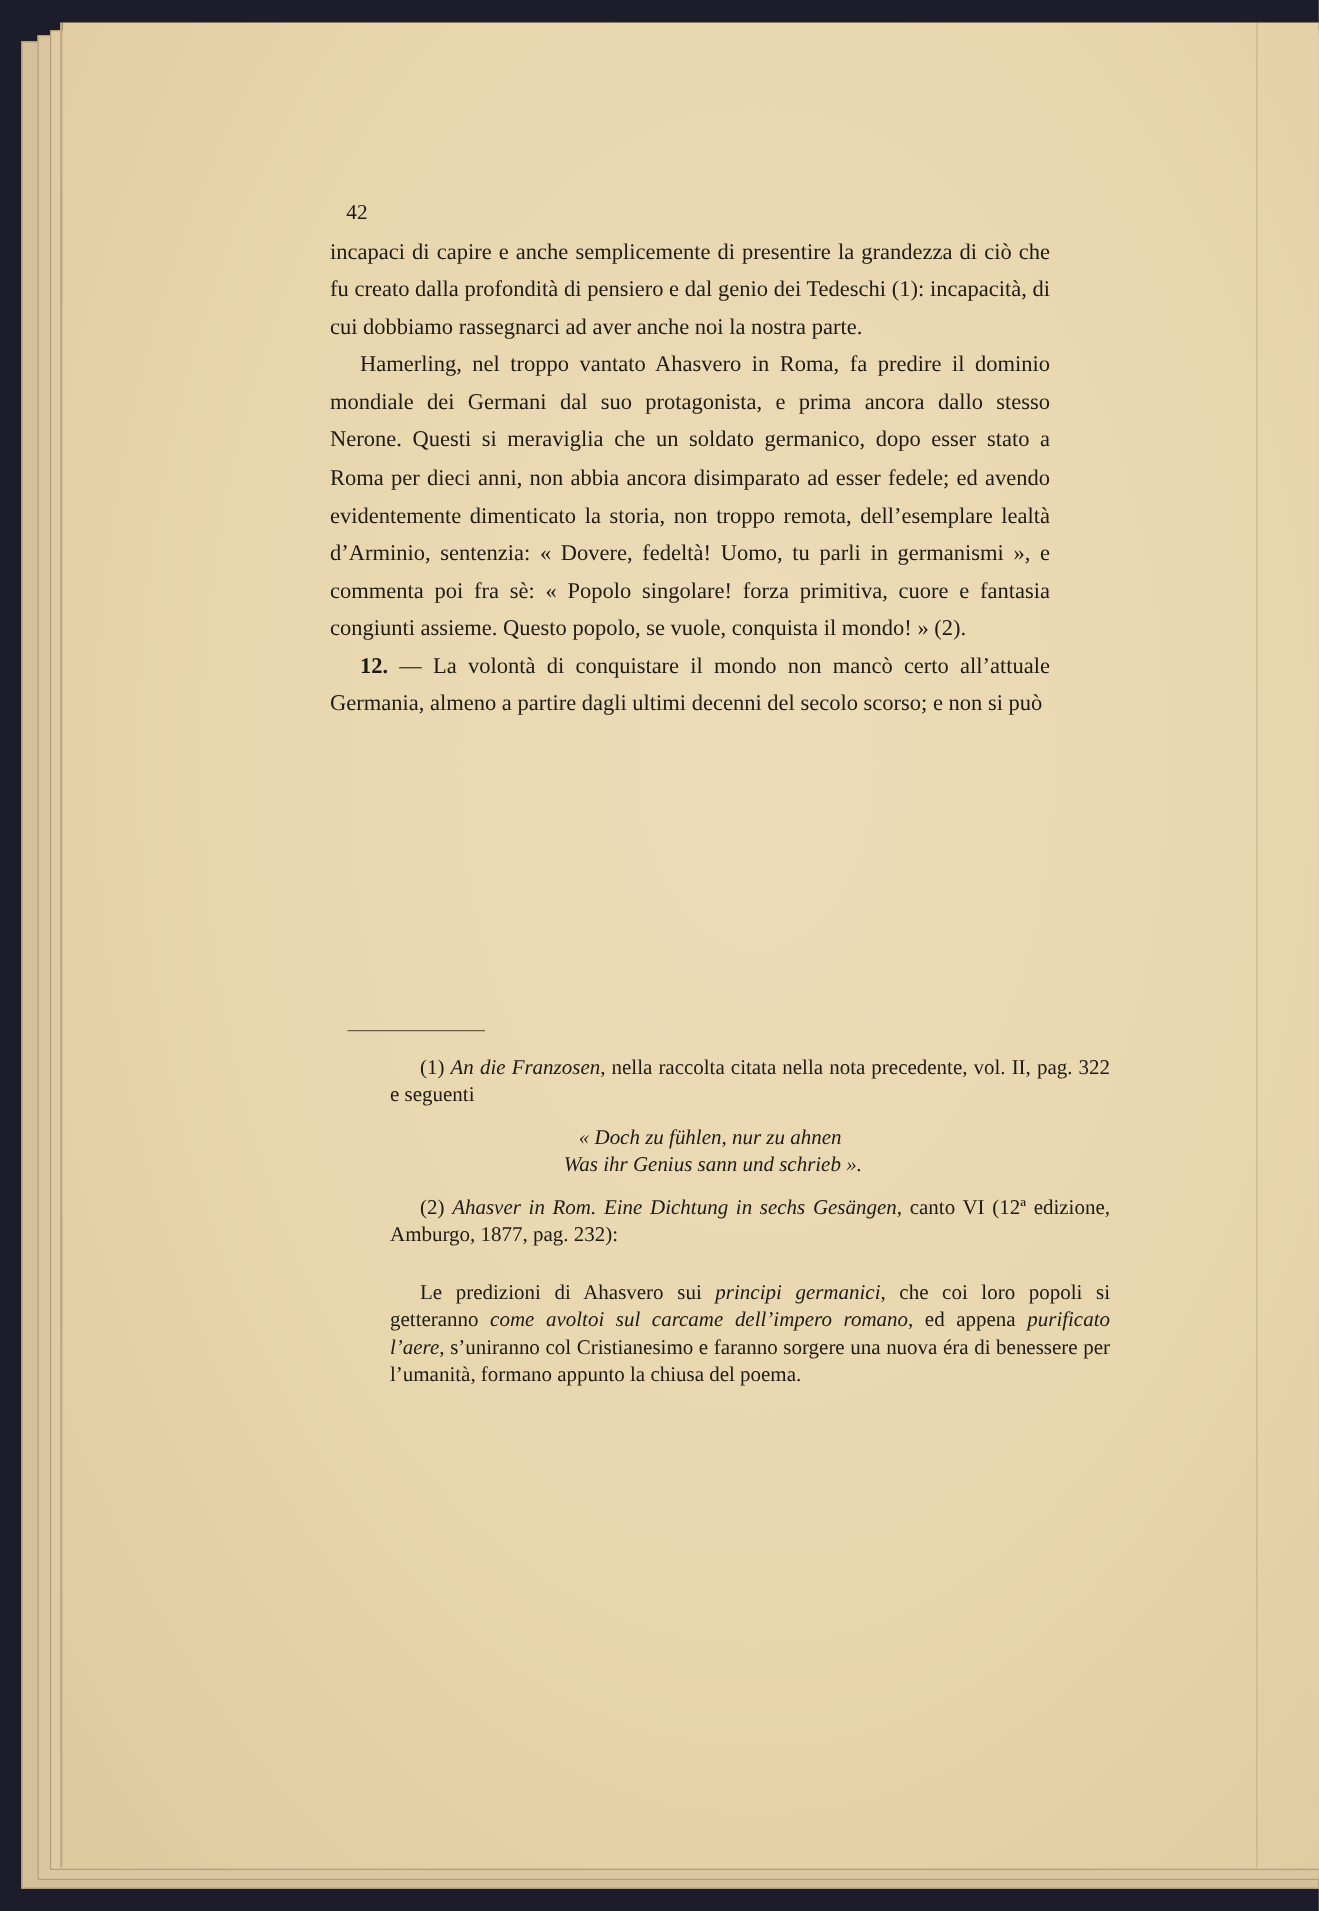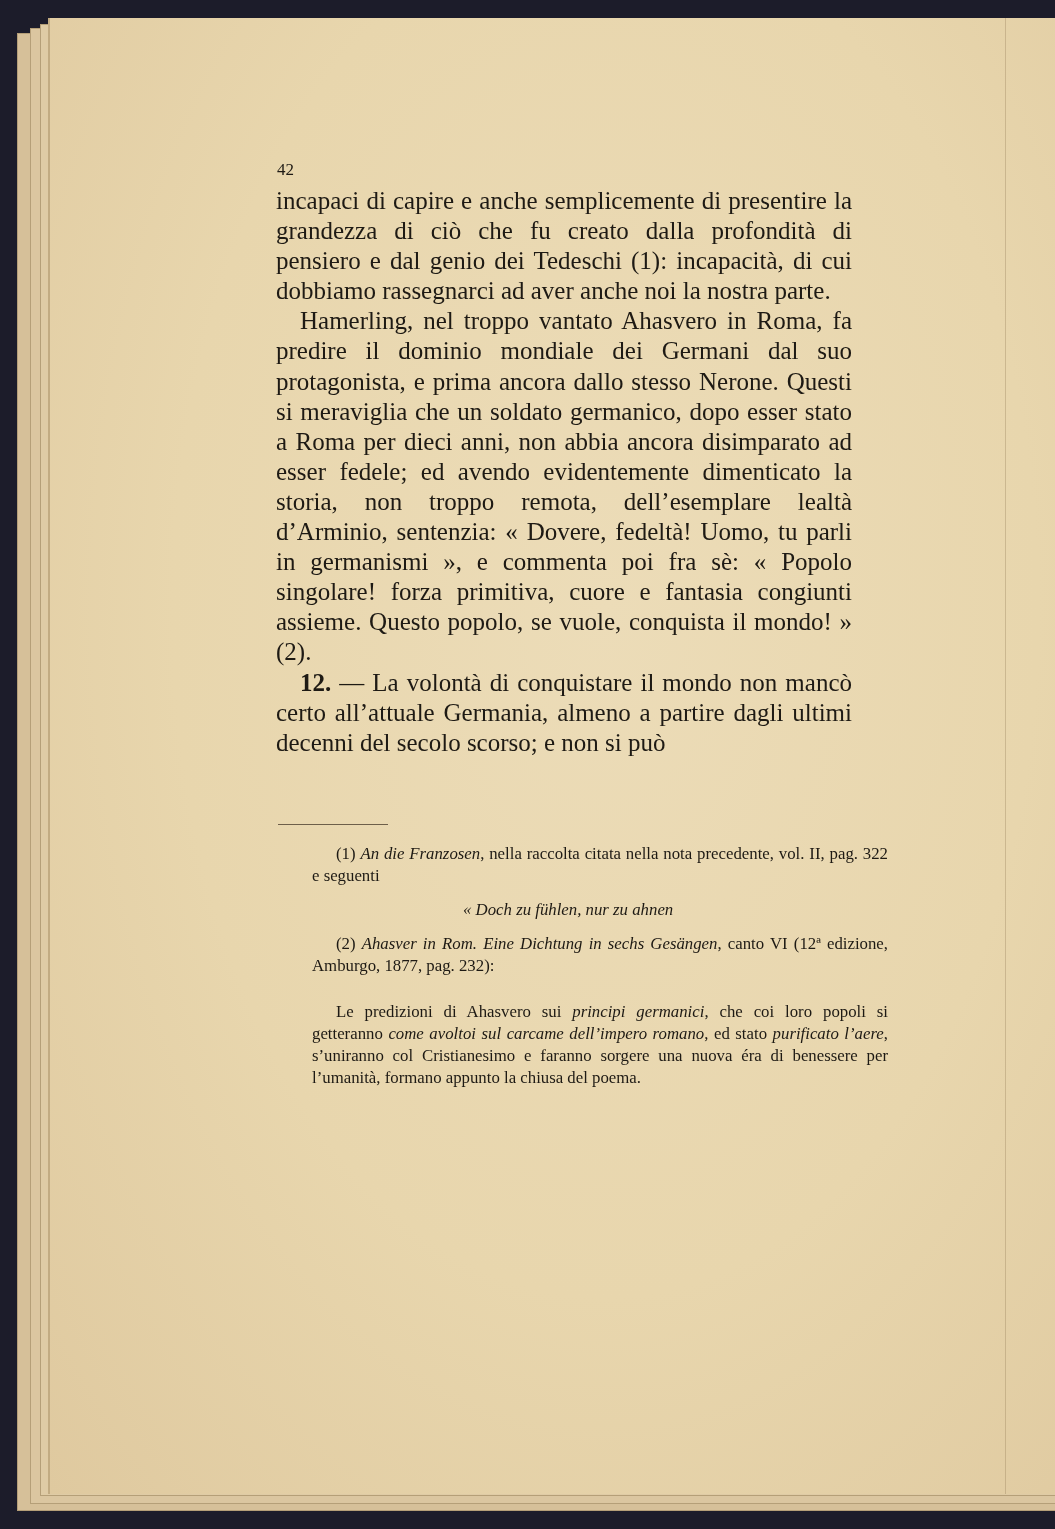--- a/index.html
+++ b/index.html
@@ -24,23 +24,23 @@
   }
   .fold {
     position: absolute; left: 1005px; top: 18px; width: 1px; height: 1476px;
     background: rgba(150,125,90,0.35);
   }
   .pagenum {
     position: absolute; left: 277px; top: 160px; font-size: 17px;
     font-family: "Liberation Serif", serif;
   }
   .body-text {
-    position: absolute; left: 276px; top: 186px; width: 576px;
+    position: absolute; left: 264px; top: 186px; width: 576px;
     font-family: "Liberation Serif", serif;
-    font-size: 25px; line-height: 30.1px;
+    font-size: 18px; line-height: 30.1px;
     text-align: justify;
   }
   .body-text p { margin: 0; text-indent: 0; }
   .body-text p.indent { text-indent: 24px; }
   .body-text b { font-weight: bold; }
   .rule {
     position: absolute; left: 278px; top: 824px; width: 110px; height: 1px;
     background: #6d5f4a;
   }
   .notes {
@@ -78,19 +78,20 @@
   <p class="indent"><b>12.</b><span> — La volontà di conquistare il mondo non mancò certo all’attuale Germania, almeno a partire dagli ultimi decenni del secolo scorso; e non si può</span></p>
 </div>
 
 <div class="rule"></div>
 
 <div class="notes">
   <p class="indent"><span>(1) </span><i>An die Franzosen</i><span>, nella raccolta citata nella nota precedente, vol. II, pag. 322 e seguenti</span></p>
   <div class="gap"></div>
   <div class="verse v1">
     <div>« Doch zu fühlen, nur zu ahnen</div>
+    <div>Was ihr Genius sann und schrieb ».</div>
   </div>
   <div class="gap"></div>
   <p class="indent"><span>(2) </span><i>Ahasver in Rom. Eine Dichtung in sechs Gesängen</i><span>, canto VI (12ª edizione, Amburgo, 1877, pag. 232):</span></p>
   <div class="gap"></div>
   <div class="gap"></div>
-  <p class="indent" id="commentary"><span>Le predizioni di Ahasvero sui </span><i>principi germanici</i><span>, che coi loro popoli si getteranno </span><i>come avoltoi sul carcame dell’impero romano</i><span>, ed stato </span><i>purificato l’aere</i><span>, s’uniranno col Cristianesimo e faranno sorgere una nuova éra di benessere per l’umanità, formano appunto la chiusa del poema.</span></p>
+  <p class="indent" id="commentary"><span>Le predizioni di Ahasvero sui </span><i>principi germanici</i><span>, che coi loro popoli si getteranno </span><i>come avoltoi sul carcame dell’impero romano</i><span>, ed appena </span><i>purificato l’aere</i><span>, s’uniranno col Cristianesimo e faranno sorgere una nuova éra di benessere per l’umanità, formano appunto la chiusa del poema.</span></p>
 </div>
 
 </body></html>

